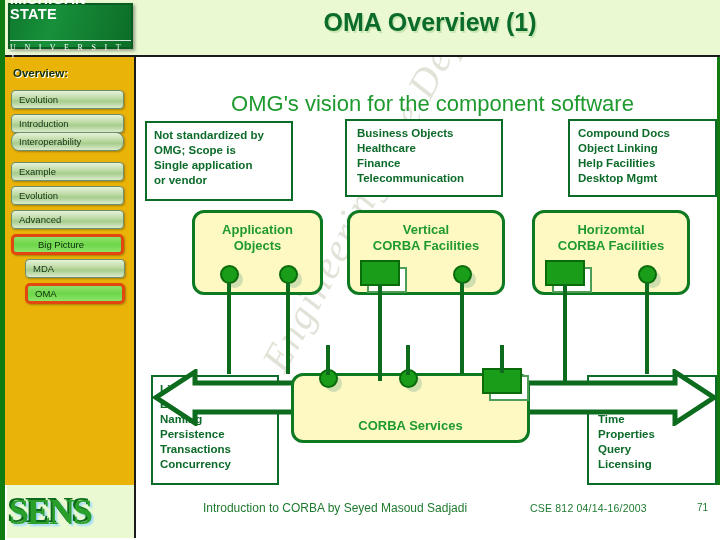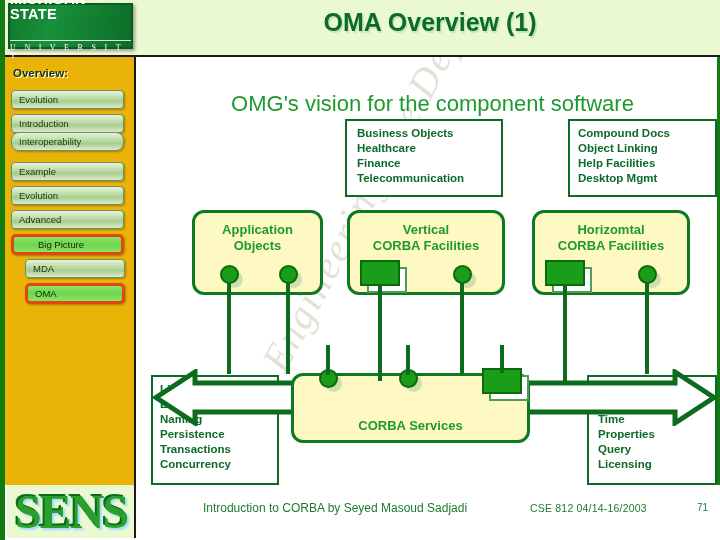--- a/index.html
+++ b/index.html
@@ -179,25 +179,25 @@
     background:#ffffff;z-index:2;
   }
   .sens-logo{
     position:absolute;left:2px;top:0px;width:129px;height:53px;
     background:#eaf9d2;border-right:2px solid #1a1a1a;
     box-sizing:border-box;
     display:flex;align-items:center;
   }
   .sens-text{
     font-family:"Liberation Serif", serif;
-    font-weight:bold;font-size:48px;line-height:1;
+    font-weight:bold;font-size:36px;line-height:1;
     color:#2aa02a;
     text-shadow:-2px -2px 0 #0b6b1b, 2px 2px 2px #9fd8ff;
     letter-spacing:-2px;
-    padding-left:8px;
+    padding-left:2px;
   }
   .footer-center{
     position:absolute;left:165px;top:16px;width:330px;text-align:center;
     color:#1f7a2f;font-size:12px;
   }
   .footer-course{
     position:absolute;left:525px;top:17px;
     color:#1f7a2f;font-size:10.5px;letter-spacing:.2px;
   }
   .footer-page{
@@ -251,20 +251,21 @@
         <div class="nav-btn indent active" style="top: 226px;">
           <span>OMA</span>
         </div>
       </div>
   </div>
 
   <div class="diagram">
 
     <div class="subtitle">OMG's vision for the component software</div>
 
+    <div class="note-box" style="left:140px;top:64px;width:148px;height:80px;">Not standardized by<br>OMG; Scope is<br>Single application<br>or vendor</div>
 
     <div class="note-box" style="left:340px;top:62px;width:158px;height:78px;padding-left:10px;">Business Objects<br>Healthcare<br>Finance<br>Telecommunication</div>
 
     <div class="note-box" style="left:563px;top:62px;width:149px;height:78px;padding-left:8px;">Compound Docs<br>Object Linking<br>Help Facilities<br>Desktop Mgmt</div>
 
     <div class="note-box" style="left:146px;top:318px;width:128px;height:110px;">Lifecycle<br>Events<br>Naming<br>Persistence<br>Transactions<br>Concurrency</div>
 
     <div class="note-box" style="left:582px;top:318px;width:130px;height:110px;padding-left:9px;">Externalization<br>Security<br>Time<br>Properties<br>Query<br>Licensing</div>
 
     <div class="rbox" style="left:187px;top:153px;width:131px;height:85px;">

